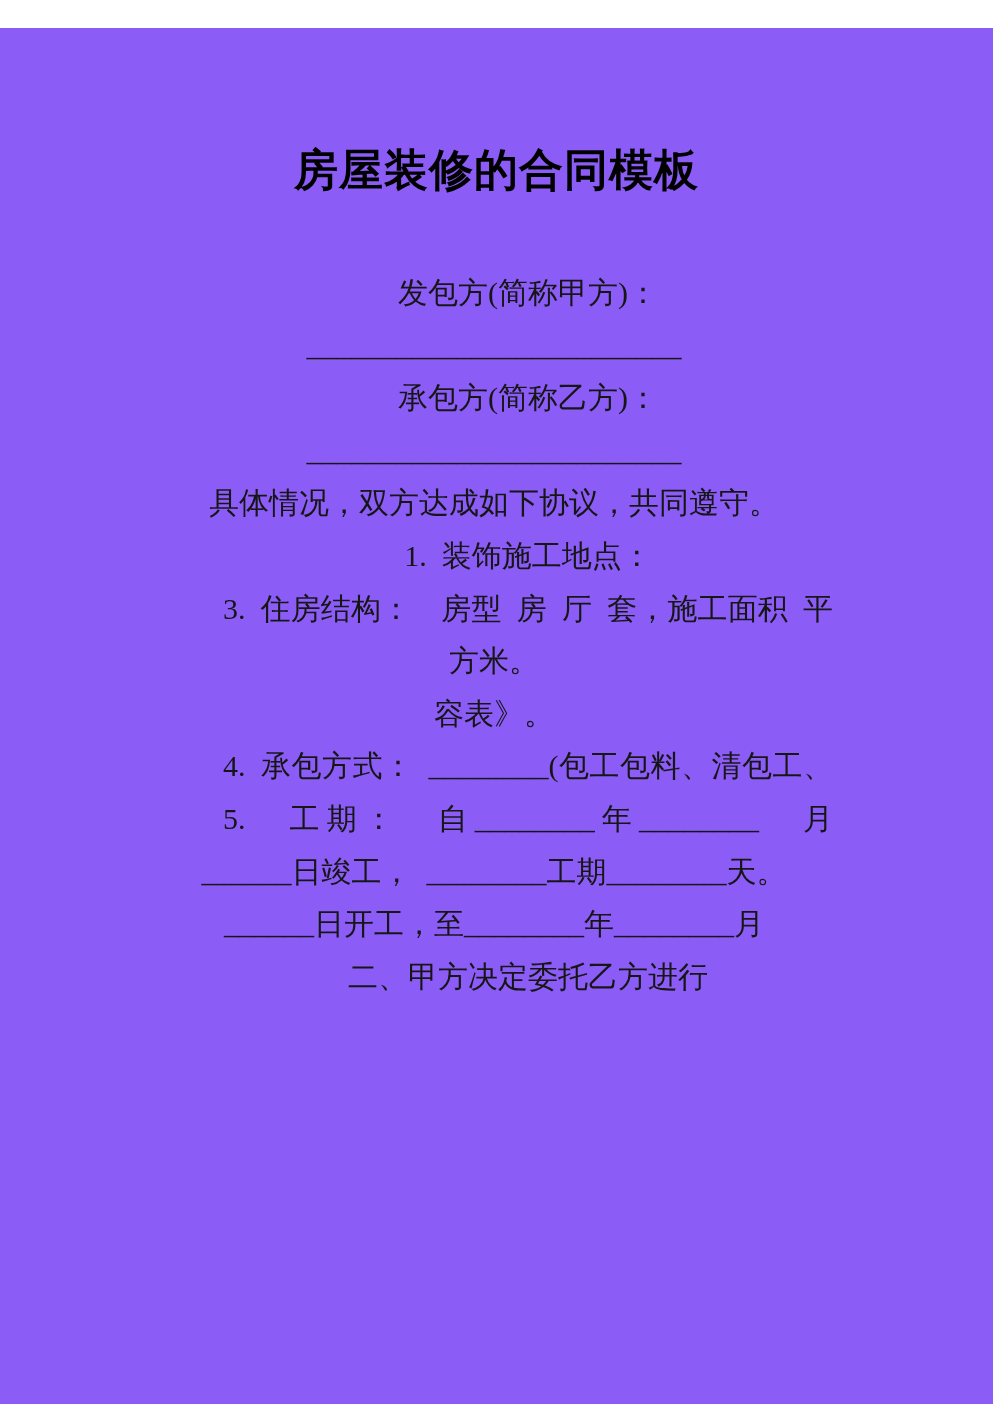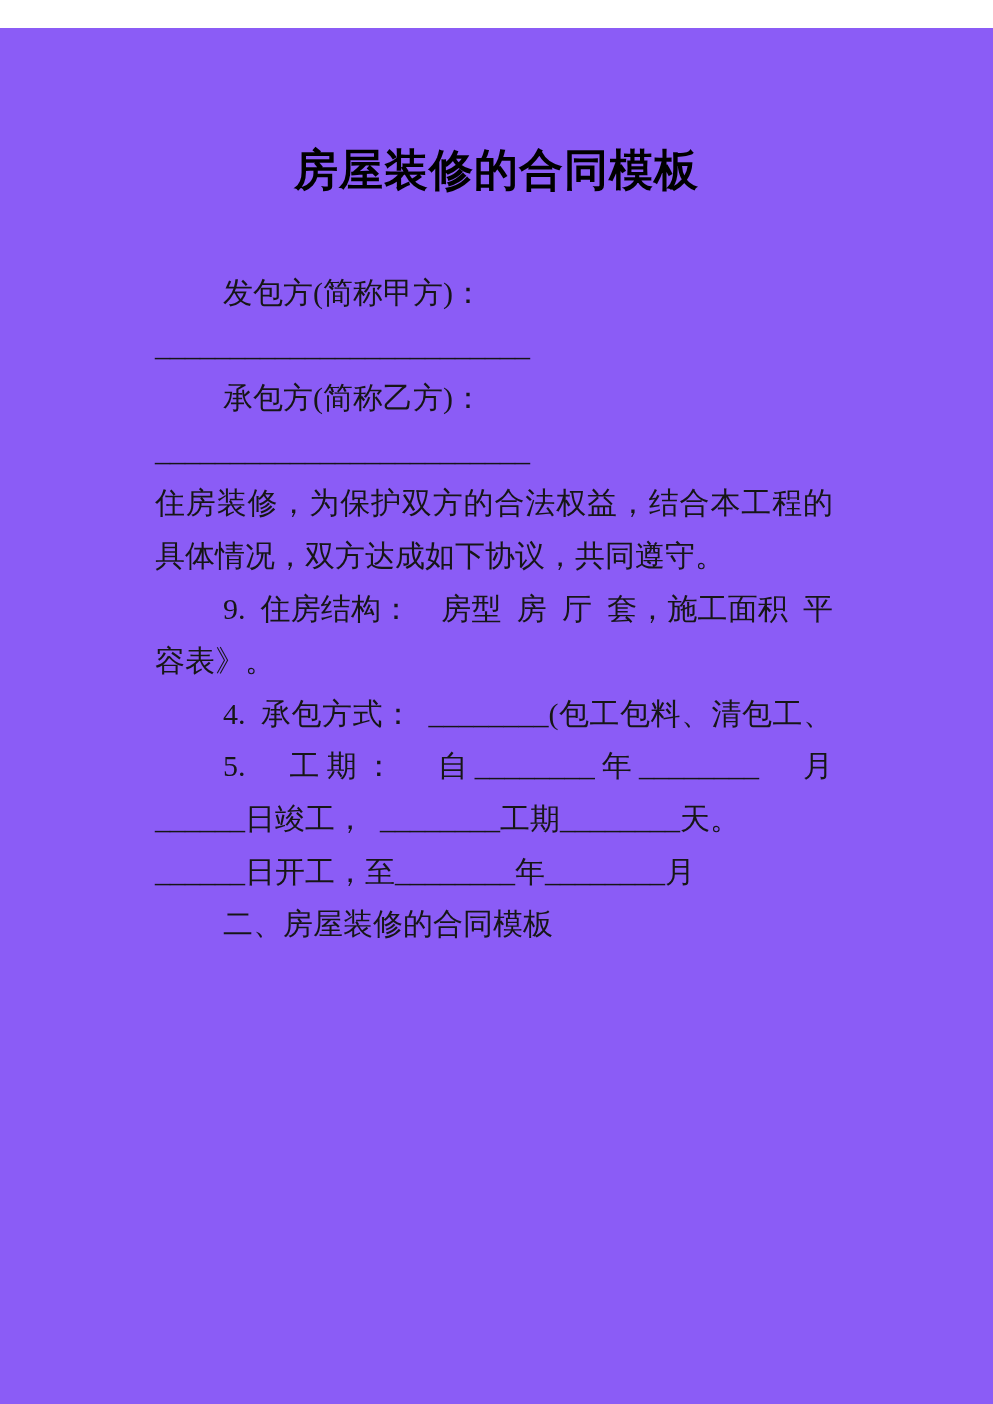--- a/index.html
+++ b/index.html
@@ -26,38 +26,40 @@
   }
   .content {
     margin: 67px 160px 0 155px; 
   }
   .line {
     font-size: 30px;
     line-height: 52.6px;
     height: 52.6px;
     white-space: nowrap;
     color: #161616;
+    text-align: center;
   }
   .indent { text-indent: 68px; }
   .jst { text-align: justify; text-align-last: justify; }
 </style>
 </head>
 <body>
 
 <div class="page">
   <h1 class="doc-title">房屋装修的合同模板</h1>
 
   <div class="content">
     <div class="line indent">发包方(简称甲方)：</div>
     <div class="line">_________________________</div>
     <div class="line indent">承包方(简称乙方)：</div>
     <div class="line">_________________________</div>
-    <div class="line jst">住房装修，为保护双方的合法权益，结合本工程的</div>
     <div class="line">具体情况，双方达成如下协议，共同遵守。</div>
-    <div class="line indent jst">9. 住房结构：　房型 房 厅 套，施工面积 平</div>
+    <div class="line indent">1. 装饰施工地点：</div>
+    <div class="line indent jst">3. 住房结构：　房型 房 厅 套，施工面积 平</div>
+    <div class="line">方米。</div>
     <div class="line">容表》。</div>
     <div class="line indent jst">4. 承包方式： ________(包工包料、清包工、</div>
     <div class="line indent jst">5.　工期：　自________年________　月</div>
     <div class="line">______日竣工， ________工期________天。</div>
     <div class="line">______日开工，至________年________月</div>
-    <div class="line indent">二、房屋装修的合同模板</div>
+    <div class="line indent">二、甲方决定委托乙方进行</div>
   </div>
 </div>
 
 </body></html>

